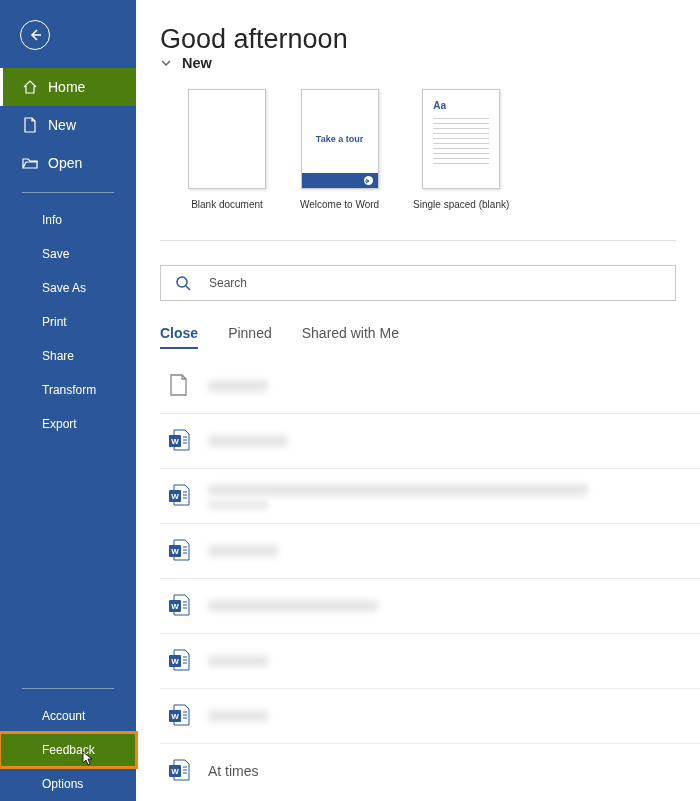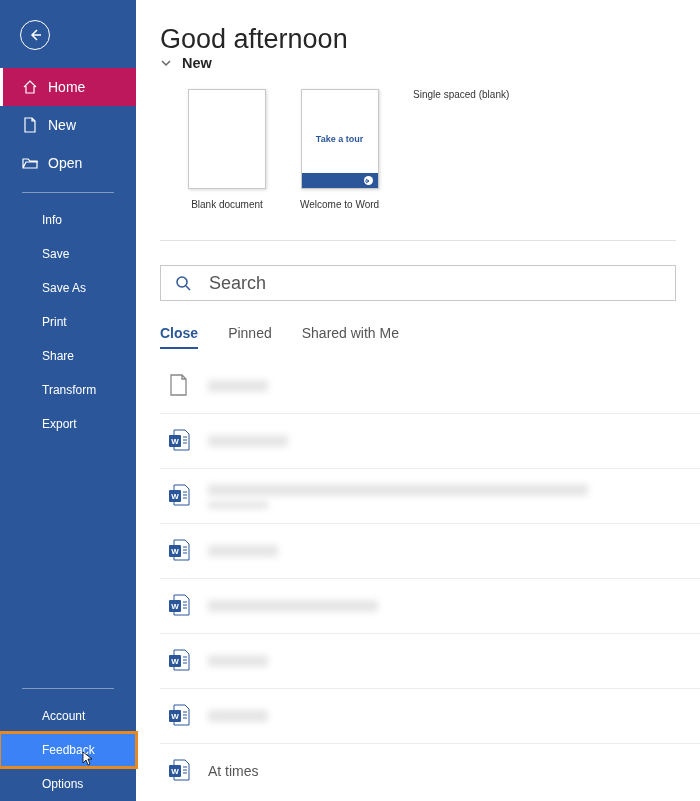--- a/index.html
+++ b/index.html
@@ -1,26 +1,26 @@
 <!DOCTYPE html>
 <html><head>
 <meta charset="utf-8">
 <style>
   * { box-sizing: border-box; margin: 0; padding: 0; font-family: "Segoe UI", Arial, sans-serif; }
   body { width: 700px; height: 801px; overflow: hidden; display: flex; background: #fff; }
   
   .sidebar { width: 136px; background: #2b579a; color: #fff; display: flex; flex-direction: column; font-size: 14px; }
   .back-btn { width: 30px; height: 30px; border: 1.5px solid #fff; border-radius: 50%; margin: 20px 0 18px 20px; display: flex; align-items: center; justify-content: center; cursor: pointer; }
   .nav-item { padding: 11px 0 11px 22px; display: flex; align-items: center; gap: 10px; cursor: pointer; }
-  .nav-item.active { background: #be185d; border-left: 3px solid #fff; padding-left: 19px; }
+  .nav-item.active { background: #4d7c0f; border-left: 3px solid #fff; padding-left: 19px; }
   .nav-ico { width: 16px; height: 16px; display: flex; align-items: center; justify-content: center; }
   .divider { border: none; border-top: 1px solid rgba(255,255,255,0.4); margin: 10px 22px; }
   .sub-item { padding: 10px 0 10px 42px; cursor: pointer; font-size: 12px; }
   .spacer { flex: 1; }
-  .feedback-hl { background: #3b82f6; outline: 3px solid #e68a1f; outline-offset: -1px; position: relative; }
+  .feedback-hl { background: #4d7c0f; outline: 3px solid #e68a1f; outline-offset: -1px; position: relative; }
   .cursor { position: absolute; left: 82px; top: 18px; }
   
   .main { flex: 1; padding: 24px 0 0 0; overflow: hidden; position: relative; }
   .main h1 { font-size: 27px; font-weight: 400; color: #262626; margin-left: 24px; }
   .section-hdr { display: flex; align-items: center; gap: 10px; margin-left: 24px; font-weight: 600; font-size: 14.5px; color: #262626; margin-bottom: 18px; }
   
   .templates { display: flex; gap: 34px; margin-left: 52px; margin-bottom: 30px; }
   .tpl { display: flex; flex-direction: column; align-items: center; gap: 10px; cursor: pointer; }
   .tpl-page { width: 78px; height: 100px; border: 1px solid #c8c8c8; background: #fff; box-shadow: 1px 1px 3px rgba(0,0,0,0.15); position: relative; overflow: hidden; font-size: 8px; }
   .tpl-label { font-size: 10px; color: #333; text-align: center; }
@@ -28,21 +28,21 @@
   .tour-txt { color: #2b579a; font-size: 9px; font-weight: 600; text-align: center; margin-top: 44px; }
   .tour-bar { position: absolute; bottom: 0; left: 0; right: 0; height: 15px; background: #2b579a; }
   .tour-arrow { position: absolute; right: 5px; bottom: 3px; width: 9px; height: 9px; border-radius: 50%; background: #fff; display:flex; align-items:center; justify-content:center; }
   .ss-aa { color: #2b579a; font-weight: 600; font-size: 10px; position: absolute; top: 10px; left: 10px; }
   .ss-lines { margin: 28px 10px 0 10px; }
   .ss-lines div { height: 1px; background: #d0d0d0; margin-bottom: 4px; }
   
   .hr { border: none; border-top: 1px solid #e1e1e1; margin: 0 24px 0 24px; }
   
   .search { margin: 24px; height: 36px; border: 1px solid #c8c8c8; display: flex; align-items: center; padding: 0 14px; gap: 18px; }
-  .search input { border: none; outline: none; flex: 1; font-size: 18px; color: #333; }
+  .search input { border: none; outline: none; flex: 1; font-size: 12px; color: #333; }
   .search input::placeholder { color: #555; }
   
   .tabs { display: flex; gap: 30px; margin-left: 24px; font-size: 14px; color: #555; margin-bottom: 10px; }
   .tab { padding-bottom: 6px; cursor: pointer; }
   .tab.active { color: #2b579a; font-weight: 600; border-bottom: 2px solid #2b579a; }
   
   .files { margin-left: 24px; }
   .file-row { display: flex; align-items: center; gap: 18px; padding: 14px 0; border-bottom: 1px solid #ececec; cursor: pointer; }
   .file-ico { width: 22px; height: 26px; margin-left: 8px; }
   .blur { background: #e6e6e6; border-radius: 2px; filter: blur(3px); }
@@ -132,20 +132,35 @@
             <div class="tour-arrow">
               <svg width="6" height="6" viewBox="0 0 6 6">
                 <path d="M1 1 L4 3 L1 5 M0 3 H4" stroke="#2b579a" stroke-width="1" fill="none"></path>
               </svg>
             </div>
           </div>
       </div>
       <div class="tpl-label">Welcome to Word</div>
     </div>
     <div class="tpl">
+      <div class="tpl-page">
+        <div class="ss-aa">Aa</div>
+        <div class="ss-lines">
+            <div></div>
+            <div></div>
+            <div></div>
+            <div></div>
+            <div></div>
+            <div></div>
+            <div></div>
+            <div></div>
+            <div></div>
+            <div></div>
+          </div>
+      </div>
       <div class="tpl-label">Single spaced (blank)</div>
     </div>
   </div>
 
   <hr class="hr">
 
   <div class="search">
     <svg width="16" height="16" viewBox="0 0 16 16">
         <circle cx="7" cy="7" r="5" stroke="#2b579a" stroke-width="1.5" fill="none"></circle>
         <path d="M11 11 L15 15" stroke="#2b579a" stroke-width="1.5"></path>

